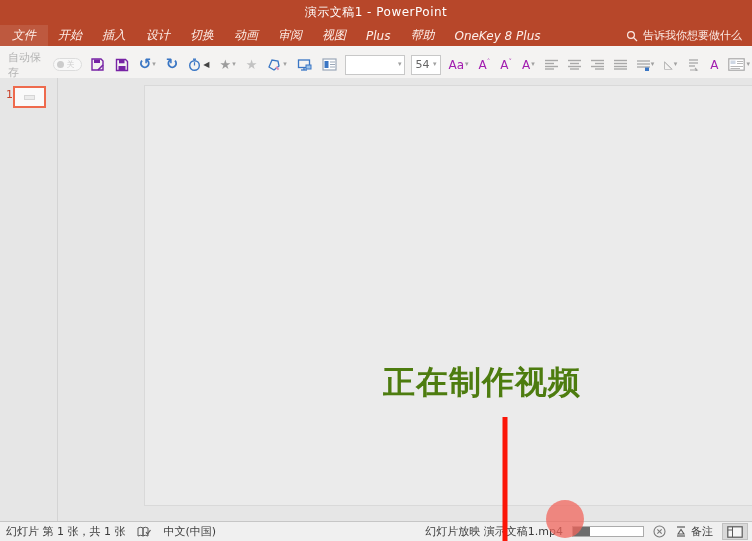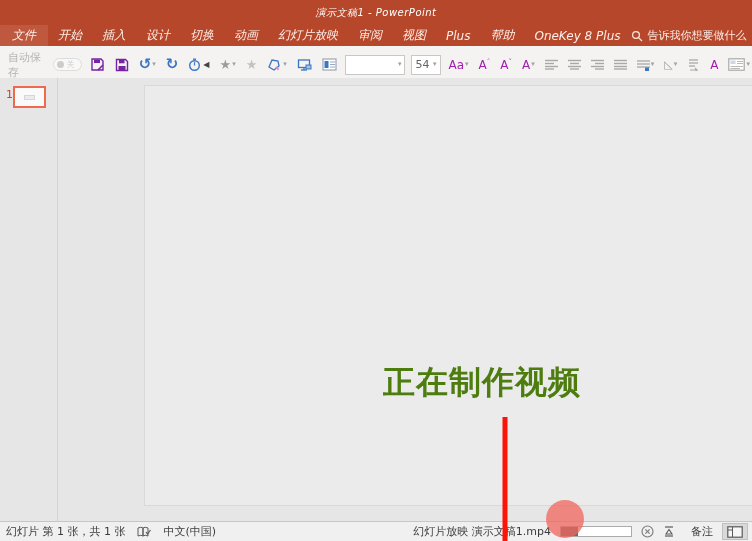--- a/index.html
+++ b/index.html
@@ -2,21 +2,21 @@
 <html><head>
 <meta charset="utf-8">
 <style>
   * { margin:0; padding:0; box-sizing:border-box; }
   html,body { width:752px; height:541px; }
   body { font-family:"DejaVu Sans","Liberation Sans",sans-serif; overflow:hidden; background:#e6e6e6; }
   .window { position:relative; width:752px; height:541px; background:#e6e6e6; }
 
   
   .titlebar { position:absolute; top:0; left:0; right:0; height:25px; background:#b7472a; display:flex; align-items:center; justify-content:center; }
-  .titlebar .title { color:#ffffff; font-size:10px; letter-spacing:.5px;font-style:italic; }
+  .titlebar .title { color:#ffffff; font-size:12px; letter-spacing:.5px; }
 
   
   .tabrow { position:absolute; top:25px; left:0; right:0; height:22px; background:#b7472a; display:flex; align-items:center; color:#fdeee8; font-size:12px; border-bottom:1px solid #f5f5f5; }
   .tab { padding:0 10px; height:22px; display:flex; align-items:center; cursor:default; white-space:nowrap;font-style:italic; }
   .tab.file { background:rgba(255,255,255,0.10); padding:0 12px; }
   .tellme { margin-left:auto; display:flex; align-items:center; gap:5px; padding-right:10px; color:#fbe9e3; font-size:11px; white-space:nowrap; }
 
   
   .toolbar { position:absolute; top:47px; left:0; right:0; height:35px; background:#f4f3f2; display:flex; align-items:center; gap:6px; padding-left:8px; font-size:11px; }
   .tb-label { color:#b3b3b3; font-size:11px; }
@@ -65,21 +65,20 @@
     <span class="title">演示文稿1  -  PowerPoint</span>
   </div>
 
   <div class="tabrow">
     <span class="tab file">文件</span>
     <span class="tab">开始</span>
     <span class="tab">插入</span>
     <span class="tab">设计</span>
     <span class="tab">切换</span>
     <span class="tab">动画</span>
-    <span class="tab">幻灯片放映</span>
     <span class="tab">审阅</span>
     <span class="tab">视图</span>
     <span class="tab">Plus</span>
     <span class="tab">帮助</span>
     <span class="tab">OneKey 8 Plus</span>
     <div class="tellme">
       <svg class="tb-svg" width="12" height="12" viewBox="0 0 12 12">
           <circle cx="5" cy="5" r="3.4" fill="none" stroke="#fbe9e3" stroke-width="1.2"></circle>
           <line x1="7.6" y1="7.6" x2="11" y2="11" stroke="#fbe9e3" stroke-width="1.2"></line>
         </svg>
@@ -292,21 +291,21 @@
     <div class="sb-right">
       <span>幻灯片放映 演示文稿1.mp4</span>
       <div class="progress">
         <div class="fill" style="width: 24%;"></div>
       </div>
       <svg width="13" height="13" viewBox="0 0 13 13">
           <circle cx="6.5" cy="6.5" r="5.5" fill="none" stroke="#7a7a7a" stroke-width="1.1"></circle>
           <line x1="4.3" y1="4.3" x2="8.7" y2="8.7" stroke="#7a7a7a" stroke-width="1.1"></line>
           <line x1="8.7" y1="4.3" x2="4.3" y2="8.7" stroke="#7a7a7a" stroke-width="1.1"></line>
         </svg>
-      <div style="display:flex;align-items:center;gap:16px;">
+      <div style="display:flex;align-items:center;gap:4px;">
         <svg width="12" height="11" viewBox="0 0 12 11">
             <line x1="2" y1="1" x2="10" y2="1" stroke="#5a5a5a" stroke-width="1.2"></line>
             <path d="M3,8 L6,3.5 L9,8 Z" fill="none" stroke="#5a5a5a" stroke-width="1.1"></path>
             <line x1="2" y1="10" x2="10" y2="10" stroke="#5a5a5a" stroke-width="1.2"></line>
           </svg>
         <span>备注</span>
       </div>
       <div class="view-btn">
         <svg width="16" height="12" viewBox="0 0 16 12">
             <rect x="0.8" y="0.8" width="14.4" height="10.4" fill="#f6f6f6" stroke="#5a5a5a" stroke-width="1.2"></rect>

